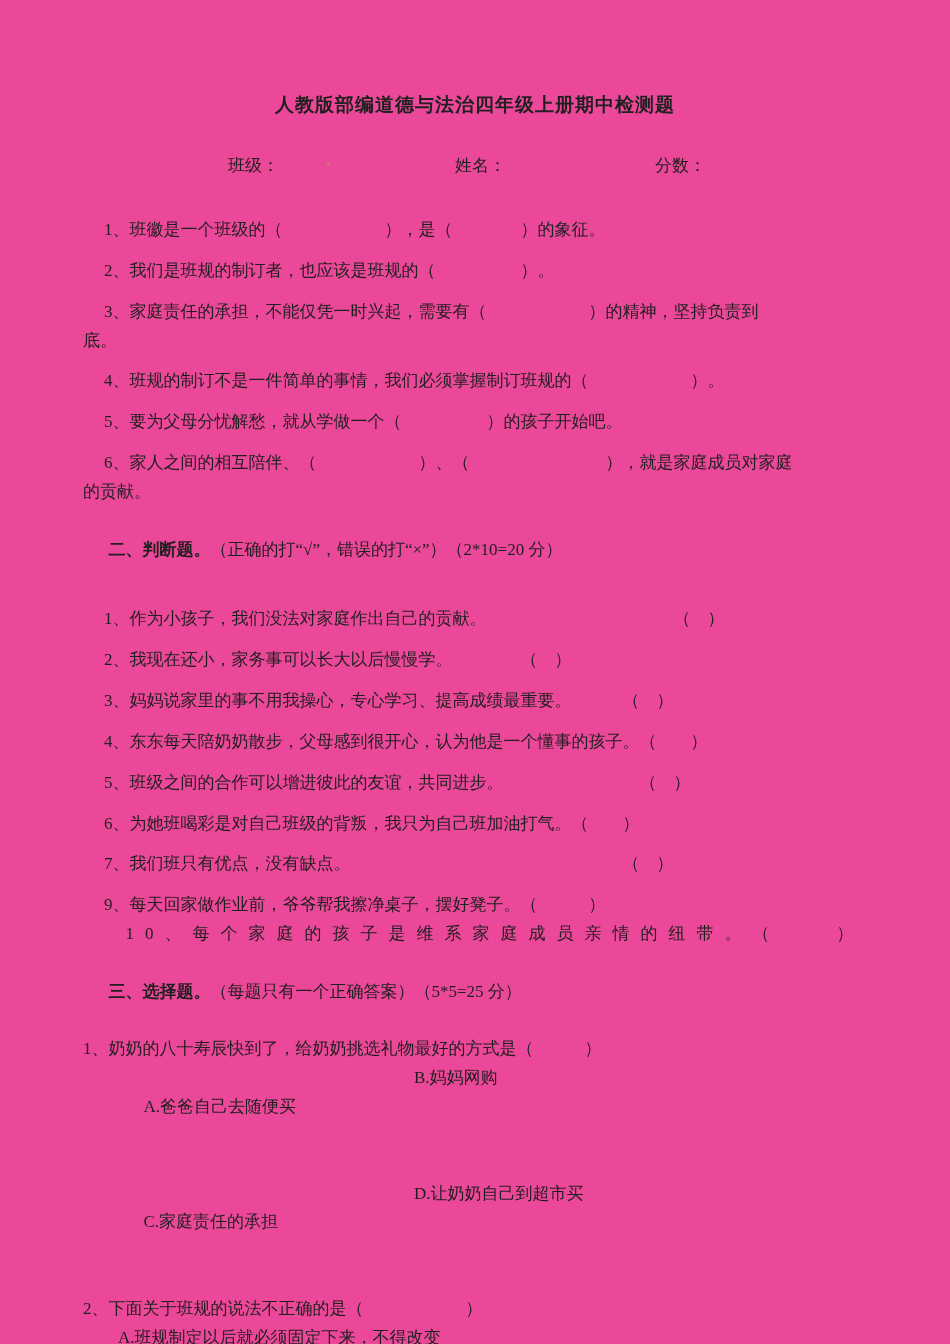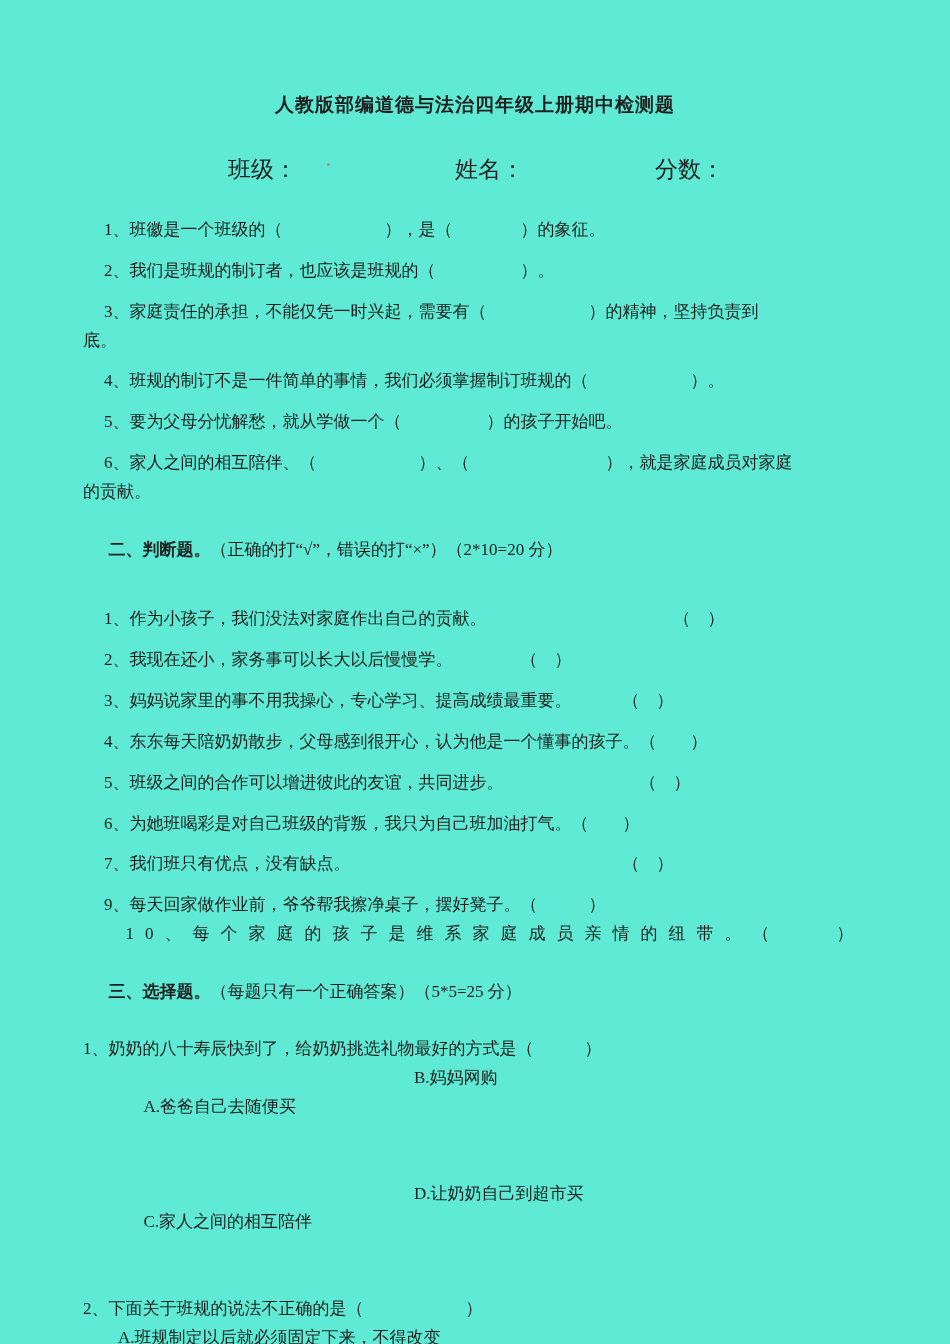--- a/index.html
+++ b/index.html
@@ -1,34 +1,34 @@
 <!DOCTYPE html>
 <html><head>
 <meta charset="utf-8">
 <style>
   html,body { margin:0; padding:0; background:#ffffff; }
   body {
     width:950px; height:1344px;
     color:#1f1f1f;
     font-family:"Liberation Serif","DejaVu Serif",serif;
   }
-  .page { position:relative; width:950px; height:1344px; overflow:hidden; background:#5eead4; }
+  .page { position:relative; width:950px; height:1344px; overflow:hidden; background:#ec4899; }
   .doc-title {
     padding-top:92px;
     text-align:center;
     font-size:19px;
     font-weight:bold;
     font-family:"Liberation Sans","DejaVu Sans",sans-serif;
     letter-spacing:1px;
   }
   .hdr {
     position:relative;
     margin:36px 4px 0 83px;
     height:22px;
-    font-size:23px;
+    font-size:17px;
     font-family:Liberation Serif, serif;
   }
   .hdr span { position:absolute; top:0; }
   .hdr-class { left:145px; }
   .hdr-name  { left:372px; }
   .hdr-score { left:572px; }
   .ink-dot {
     position:absolute; left:327px; top:163px;
     width:3px; height:3px; border-radius:50%;
     background:#b29455;
@@ -91,21 +91,21 @@
     <div class="line">
       <span class="sec-bold">三、选择题。</span><span>（每题只有一个正确答案）（5*5=25 分）</span>
     </div>
 
     <div class="line">1、奶奶的八十寿辰快到了，给奶奶挑选礼物最好的方式是（　　　）</div>
     <div class="line ind35 twocol">
       <span>A.爸爸自己去随便买</span>
       <span class="col2-q1">B.妈妈网购</span>
     </div>
     <div class="line ind35 twocol">
-      <span>C.家人之间的相互陪伴</span>
+      <span>C.家庭责任的承担</span>
       <span class="col2-q1">D.让奶奶自己到超市买</span>
     </div>
 
     <div class="line">2、下面关于班规的说法不正确的是（　　　　　　）</div>
     <div class="line ind35">A.班规制定以后就必须固定下来，不得改变</div>
     <div class="line ind35">B.我们班的班规是老师带领同学们一起讨论后再确定的</div>
     <div class="line ind35">C.根据班级的实际情况可以修订班规</div>
 
   </div>
 </div>

